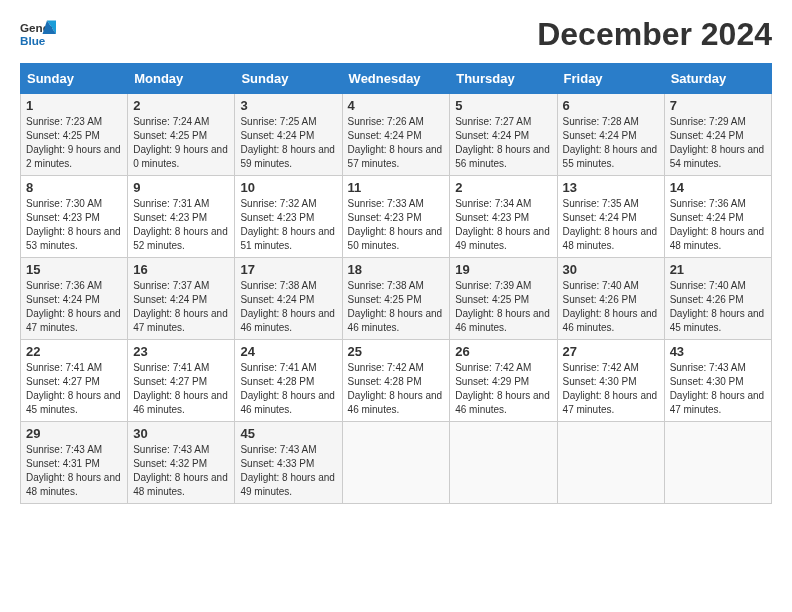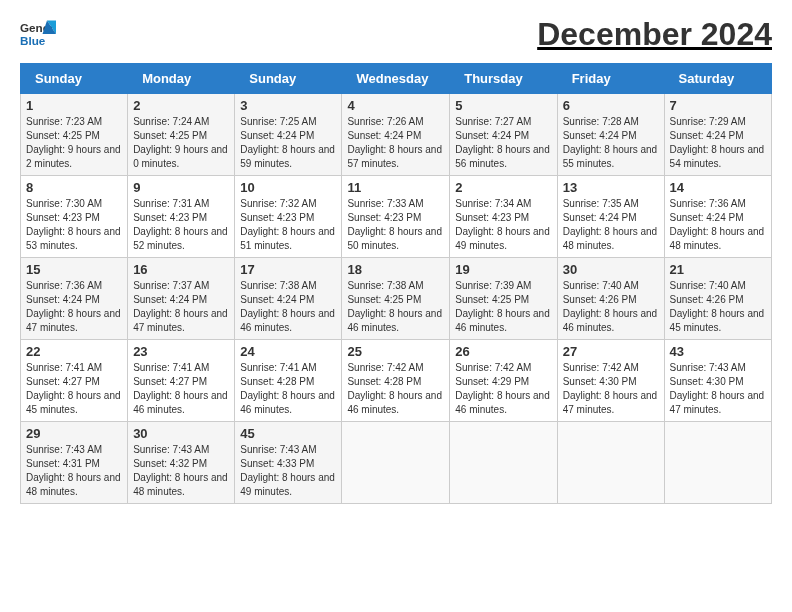--- a/index.html
+++ b/index.html
@@ -20,41 +20,40 @@
       display: flex;
       align-items: center;
       gap: 4px;
     }
     .logo-icon {
       width: 36px;
       height: 36px;
     }
     .title-section {
       text-align: center;
-      text-decoration: underline;
     }
     .main-title {
       font-size: 32px;
       font-weight: bold;
       color: #333;
     }
     .subtitle {
       font-size: 15px;
       color: #333;
     }
     .calendar {
       width: 100%;
       border-collapse: collapse;
     }
     .calendar thead tr th {
       background-color: #2a7dc9;
       color: #fff;
       font-size: 13px;
       font-weight: bold;
-      padding: 7px 14px;
+      padding: 7px 6px;
       text-align: left;
       border: 1px solid #2a7dc9;
     }
     .calendar tbody tr td {
       border: 1px solid #ccc;
       vertical-align: top;
       padding: 4px 5px;
       width: 108px;
       min-height: 80px;
       background: #fff;

